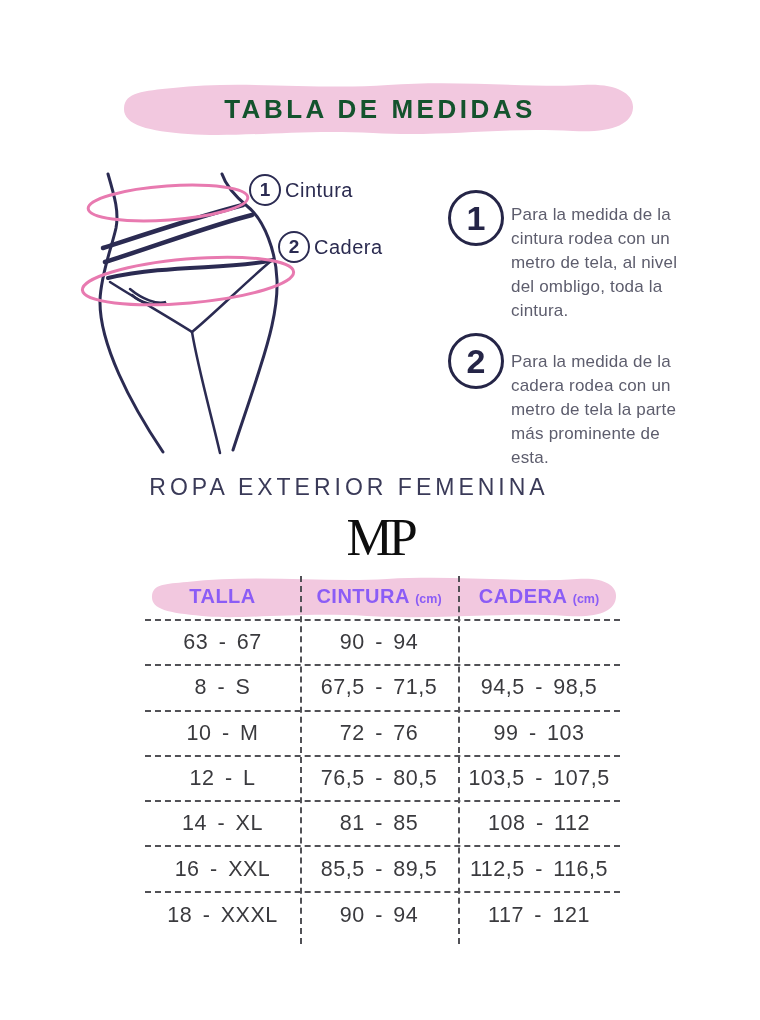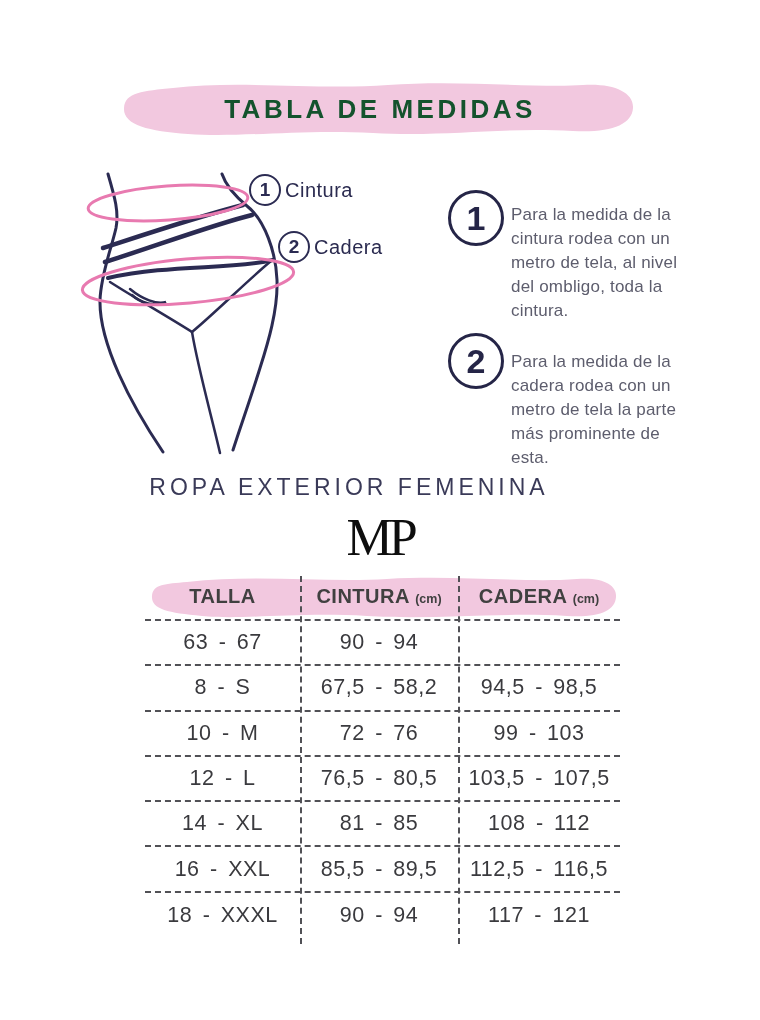--- a/index.html
+++ b/index.html
@@ -69,21 +69,21 @@
   .size-table { left: 145px; top: 574px; width: 475px; }
   .header-blob-svg { position: absolute; left: 2px; top: 0; width: 472px; height: 47px; }
   .t-header {
     position: relative; height: 47px;
     display: grid; grid-template-columns: 155px 158px 162px;
     align-items: center;
     border-bottom: 2px dashed #515156;
   }
   .t-header .hcell {
     text-align: center; font-size: 20px; font-weight: 700;
-    color: #404040; letter-spacing: 0.5px;
+    color: #8b5cf6; letter-spacing: 0.5px;
   }
   .unit { font-size: 12.5px; font-weight: 700; letter-spacing: 0; }
   .t-row {
     height: 45.3px;
     display: grid; grid-template-columns: 155px 158px 162px;
     align-items: center;
     border-bottom: 2px dashed #515156;
   }
   .t-row:last-child { border-bottom: none; }
   .t-row .cell {
@@ -167,21 +167,21 @@
     </div>
 
     <div>
   <div class="t-row">
     <div class="cell">63 - 67</div>
     <div class="cell">90 - 94</div>
   </div>
 
   <div class="t-row">
     <div class="cell">8 - S</div>
-    <div class="cell">67,5 - 58,2</div>
+    <div class="cell">67,5 - 71,5</div>
     <div class="cell">94,5 - 98,5</div>
   </div>
 
   <div class="t-row">
     <div class="cell">10 - M</div>
     <div class="cell">72 - 76</div>
     <div class="cell">99 - 103</div>
   </div>
 
   <div class="t-row">

